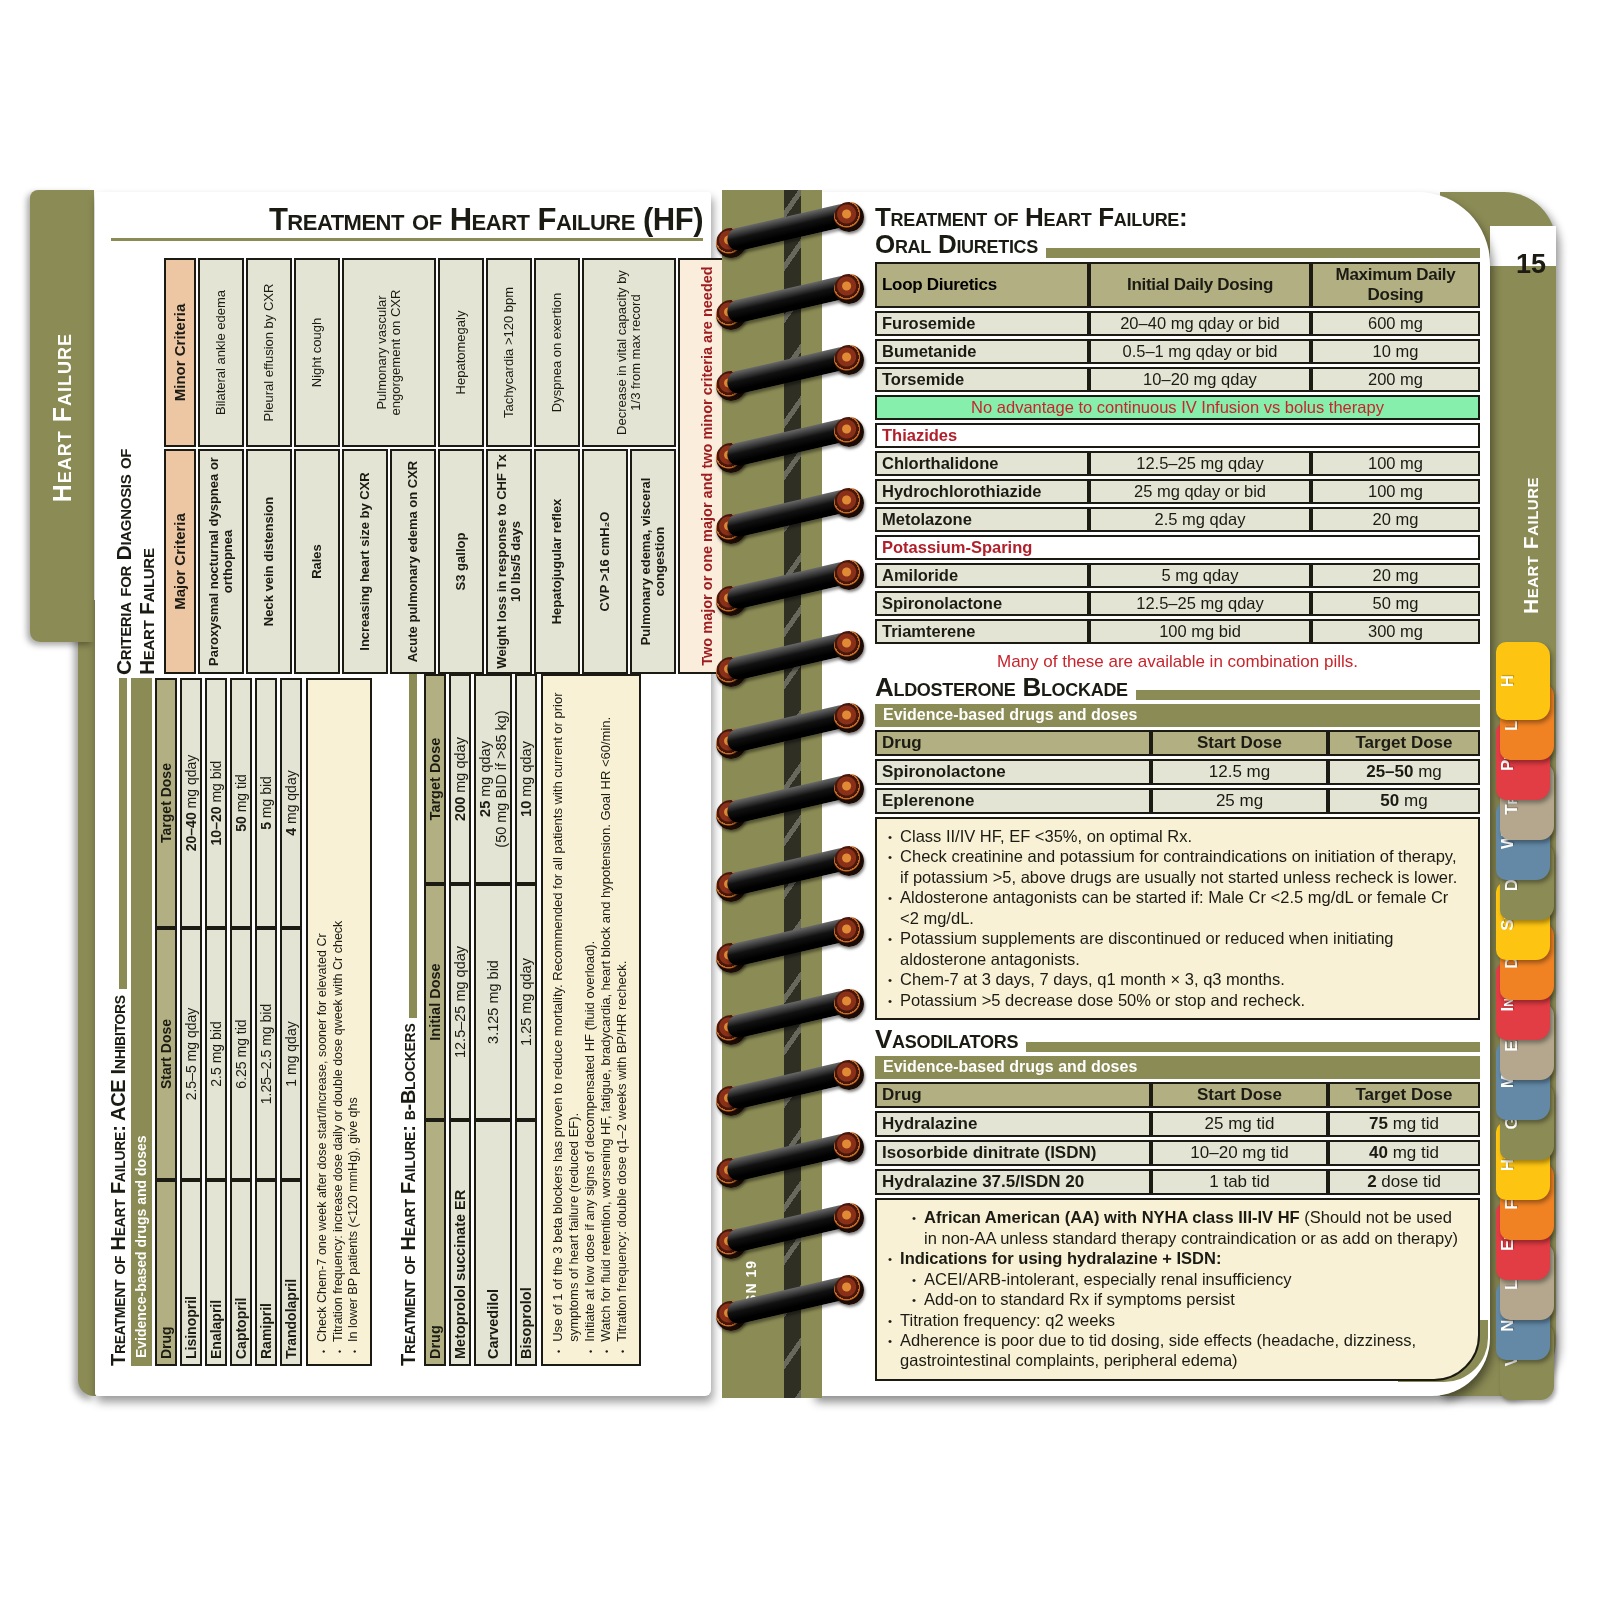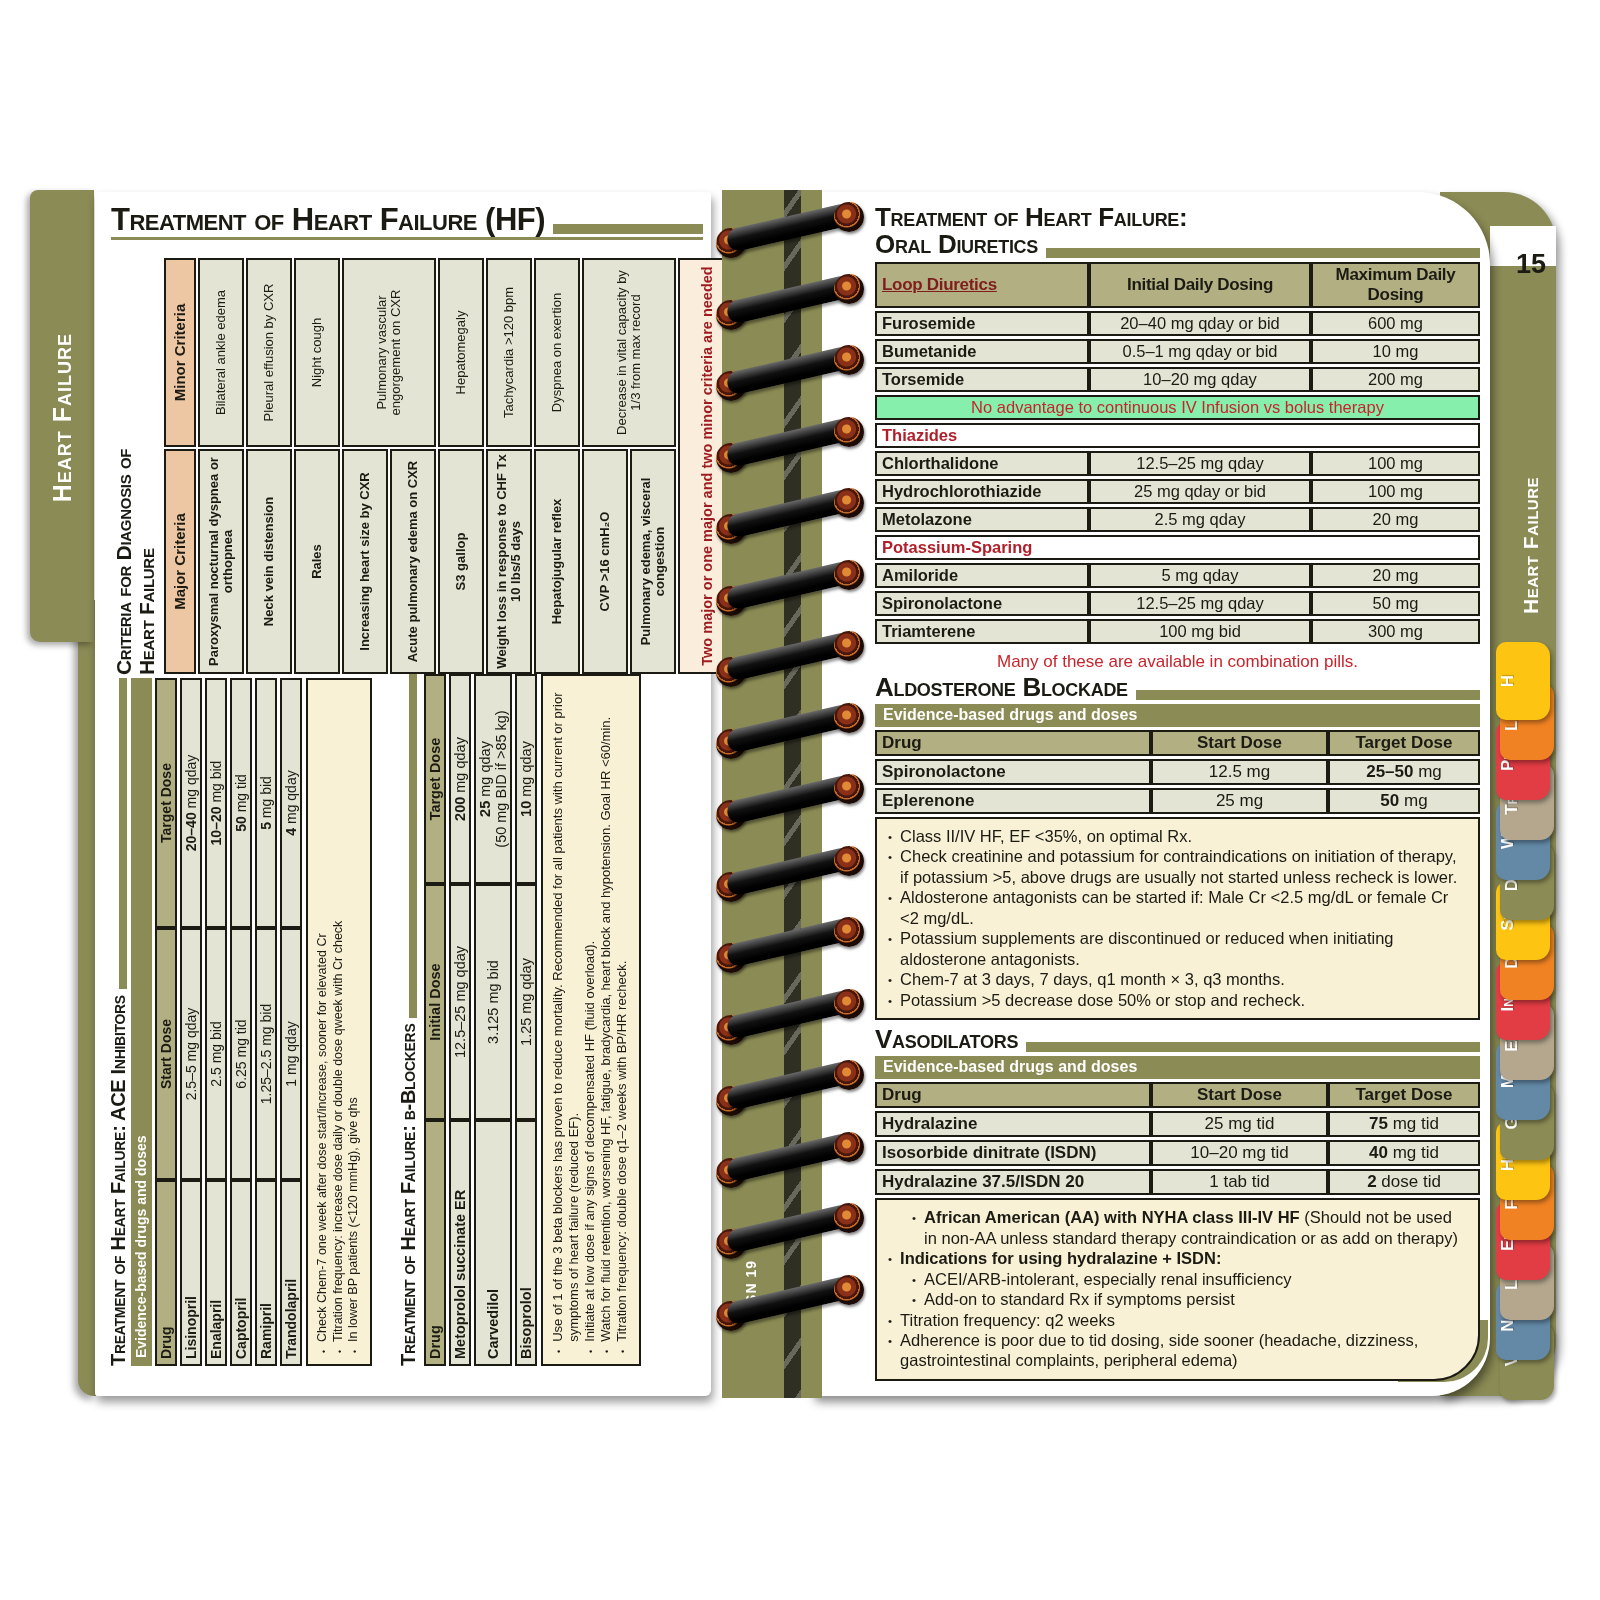--- a/index.html
+++ b/index.html
@@ -50,40 +50,40 @@
   .spine-code{position:absolute;left:26px;top:1052px;width:26px;height:80px;
     display:flex;align-items:center;justify-content:center;}
   .spine-code span{color:#fff;font-size:14px;font-weight:bold;letter-spacing:1px;}
 
   
   .rwrap{position:absolute;}
   .rinner{position:absolute;left:0;transform-origin:0 0;transform:rotate(-90deg);}
 
   
   .ltitle{position:absolute;left:16px;top:12px;width:592px;display:flex;align-items:flex-end;
-    border-bottom:3px solid #8b8b55;padding-bottom:2px;}
+    border-bottom:3px solid #8b8b55;padding-bottom:2px;flex-direction:column;}
   .ltitle .t{font-weight:bold;font-size:31px;line-height:1;letter-spacing:-.5px;}
   .hbar{flex:1;height:10px;background:#8b8b55;margin:0 0 1px 8px;}
   .rhead{display:flex;align-items:flex-end;}
   .rhead .t{font-weight:bold;font-size:26px;line-height:1.05;letter-spacing:-.3px;}
   .blk-head{display:flex;align-items:flex-end;margin-bottom:3px;}
   .blk-head .t{font-weight:bold;font-size:20px;line-height:1;letter-spacing:-.3px;white-space:nowrap;}
   .blk-head .hbar{height:8px;margin:0 0 1px 6px;}
 
   .banner{background:#8b8b55;color:#fff;font-weight:bold;padding:2px 8px 3px;margin:3px 0 0;}
 
   
   table.gtab{border-collapse:separate;border-spacing:0 3px;table-layout:fixed;width:100%;}
   .gtab td{border:2px solid #1b1b14;padding:1px 5px;background:#e4e4d4;vertical-align:middle;}
   .gtab .hdr td{background:#b2b083;font-weight:bold;}
   .gtab .drug{font-weight:bold;text-align:left;}
   .gtab .ctr{text-align:center;}
   .gtab .secrow td{background:#fff;color:#b0202a;font-weight:bold;}
   .gtab .noterow td{background:#86efac;color:#c9242c;text-align:center;font-weight:normal;}
-  .redname{color:#7f1d1d;text-decoration:underline;}
+  .redname{color:#000000;}
 
   .cream{border:2px solid #1b1b14;background:#f8f1d6;padding:7px 10px 8px 6px;}
   .bul{display:flex;line-height:1.24;}
   .bul::before{content:"•";font-size:.7em;margin:4px 8px 0 5px;}
   .bul.l2{margin-left:24px;}
   .redline{color:#c9242c;text-align:center;margin:5px 0 2px;}
 
   
   .crit-head{font-weight:bold;font-size:21px;line-height:1.1;letter-spacing:-.3px;margin:0 0 4px 1px;}
   table.crit{border-collapse:separate;border-spacing:2px;table-layout:fixed;width:420px;}
@@ -431,21 +431,21 @@
         <div class="bul l2">
             <span><b></b><span>ACEI/ARB-intolerant, especially renal insufficiency</span></span>
           </div>
         <div class="bul l2">
             <span><b></b><span>Add-on to standard Rx if symptoms persist</span></span>
           </div>
         <div class="bul">
             <span><b></b><span>Titration frequency: q2 weeks</span></span>
           </div>
         <div class="bul">
-            <span><b></b><span>Adherence is poor due to tid dosing, side sooner (headache, dizziness, gastrointestinal complaints, peripheral edema)</span></span>
+            <span><b></b><span>Adherence is poor due to tid dosing, side effects (headache, dizziness, gastrointestinal complaints, peripheral edema)</span></span>
           </div>
       </div>
     </div>
   </div>
 
   <div class="spine">
     <div class="spine-col"></div>
     <div class="spine-seam"></div>
     <div class="spine-code">
       <span class="vtext">SN 19</span>

